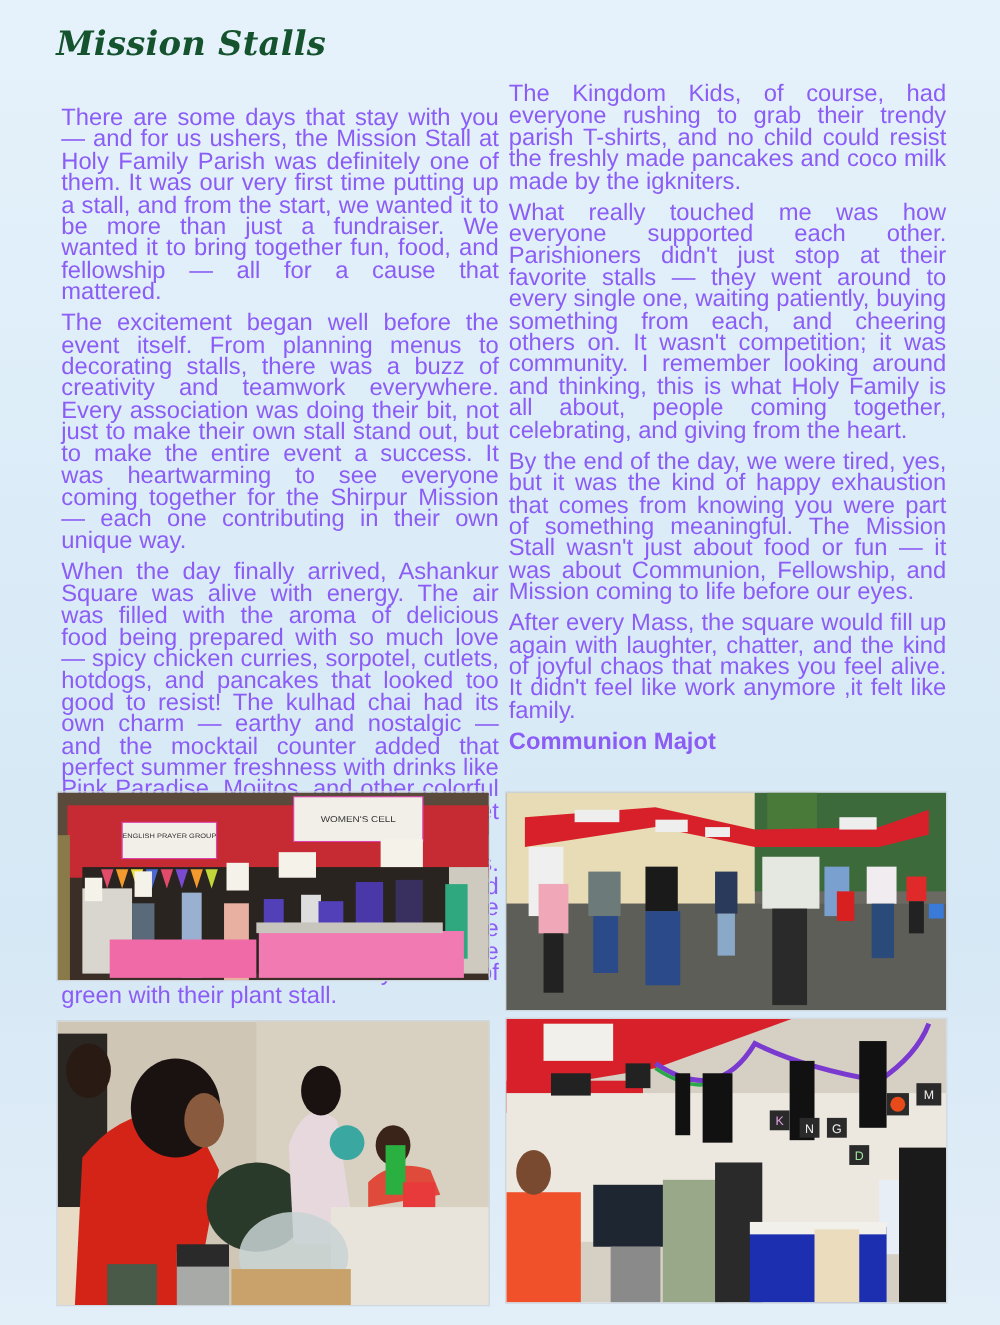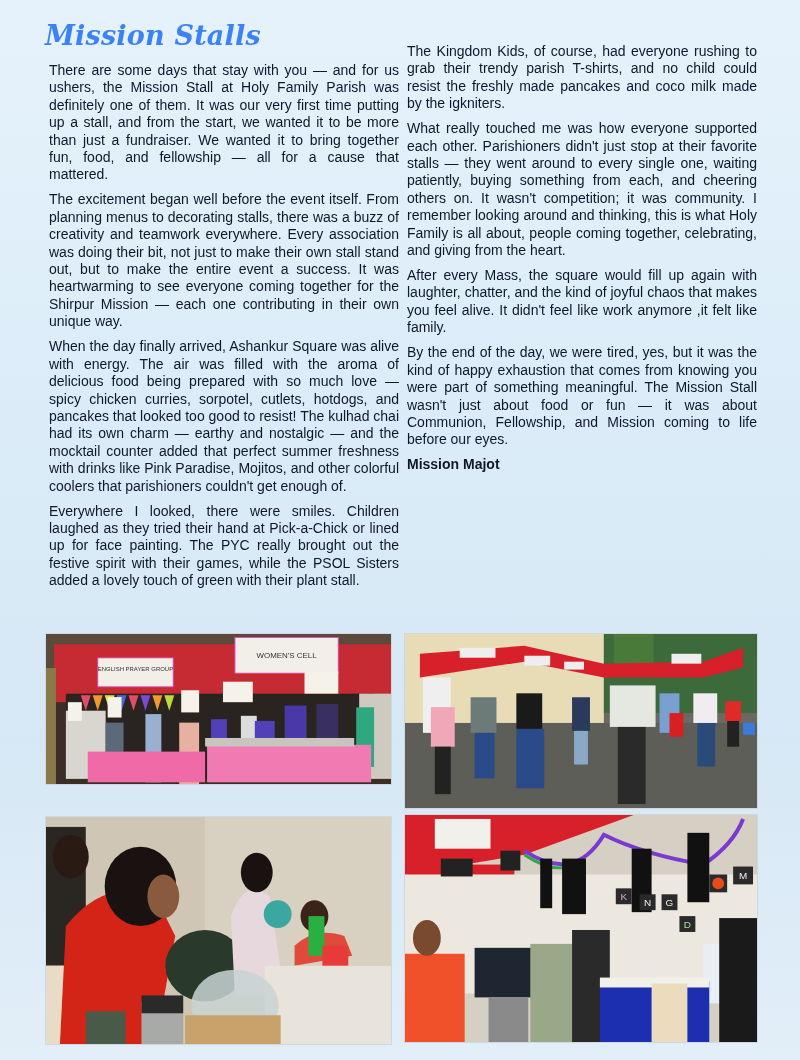--- a/index.html
+++ b/index.html
@@ -7,26 +7,26 @@
     body {
       background: linear-gradient(180deg, #e6f2fb 0%, #dbecf8 40%, #d6e8f5 70%, #e2eef8 100%);
       position: relative;
       font-family: "Liberation Sans", sans-serif;
       color: #111;
     }
     .page { position: absolute; inset: 0; }
     .title {
       position: absolute; left: 45px; top: 20px;
       font-family: "DejaVu Serif", serif; font-style: italic;
-      font-size: 27px; letter-spacing: 0.2px; color: #3b82f6;
+      font-size: 27px; letter-spacing: 0.2px; color: #14532d;
     }
     .col {
       position: absolute; width: 350px;
-      font-size: 14px; line-height: 17.4px;
-      text-align: justify; color: #0f172a;
+      font-size: 19px; line-height: 17.4px;
+      text-align: justify; color: #8b5cf6; margin-top: 24px;
     }
     .col-left { left: 49px; top: 62px; }
     .col-right { left: 407px; top: 43px; }
     .col p { margin-bottom: 7.6px; }
     .author { font-weight: bold; margin-top: 2px; }
 
     .photo {
       position: absolute; overflow: hidden;
       border: 1px solid #cfd8df;
     }
@@ -46,23 +46,23 @@
   <div class="col col-left">
     <p>There are some days that stay with you — and for us ushers, the Mission Stall at Holy Family Parish was definitely one of them. It was our very first time putting up a stall, and from the start, we wanted it to be more than just a fundraiser. We wanted it to bring together fun, food, and fellowship — all for a cause that mattered.</p>
     <p>The excitement began well before the event itself. From planning menus to decorating stalls, there was a buzz of creativity and teamwork everywhere. Every association was doing their bit, not just to make their own stall stand out, but to make the entire event a success. It was heartwarming to see everyone coming together for the Shirpur Mission — each one contributing in their own unique way.</p>
     <p>When the day finally arrived, Ashankur Square was alive with energy. The air was filled with the aroma of delicious food being prepared with so much love — spicy chicken curries, sorpotel, cutlets, hotdogs, and pancakes that looked too good to resist! The kulhad chai had its own charm — earthy and nostalgic — and the mocktail counter added that perfect summer freshness with drinks like Pink Paradise, Mojitos, and other colorful coolers that parishioners couldn't get enough of.</p>
     <p>Everywhere I looked, there were smiles. Children laughed as they tried their hand at Pick-a-Chick or lined up for face painting. The PYC really brought out the festive spirit with their games, while the PSOL Sisters added a lovely touch of green with their plant stall.</p>
   </div>
 
   <div class="col col-right">
     <p>The Kingdom Kids, of course, had everyone rushing to grab their trendy parish T-shirts, and no child could resist the freshly made pancakes and coco milk made by the igkniters.</p>
     <p>What really touched me was how everyone supported each other. Parishioners didn't just stop at their favorite stalls — they went around to every single one, waiting patiently, buying something from each, and cheering others on. It wasn't competition; it was community. I remember looking around and thinking, this is what Holy Family is all about, people coming together, celebrating, and giving from the heart.</p>
+    <p>By the end of the day, we were tired, yes, but it was the kind of happy exhaustion that comes from knowing you were part of something meaningful. The Mission Stall wasn't just about food or fun — it was about Communion, Fellowship, and Mission coming to life before our eyes.</p>
     <p>After every Mass, the square would fill up again with laughter, chatter, and the kind of joyful chaos that makes you feel alive. It didn't feel like work anymore ,it felt like family.</p>
-    <p>By the end of the day, we were tired, yes, but it was the kind of happy exhaustion that comes from knowing you were part of something meaningful. The Mission Stall wasn't just about food or fun — it was about Communion, Fellowship, and Mission coming to life before our eyes.</p>
-    <div class="author">Mission Majot</div>
+    <div class="author">Communion Majot</div>
   </div>
 
   <div class="photo p1">
     <svg viewBox="0 0 347 176" preserveAspectRatio="none">
       <rect x="0" y="0" width="347" height="176" fill="#3a2e26"></rect>
       <rect x="0" y="0" width="347" height="40" fill="#5a4a3c"></rect>
       <rect x="8" y="12" width="339" height="68" fill="#c62a33"></rect>
       <rect x="0" y="40" width="10" height="136" fill="#8a7a4a"></rect>
       <rect x="20" y="70" width="310" height="100" fill="#2a2420"></rect>
       <rect x="20" y="90" width="40" height="80" fill="#d9d6cf"></rect>

